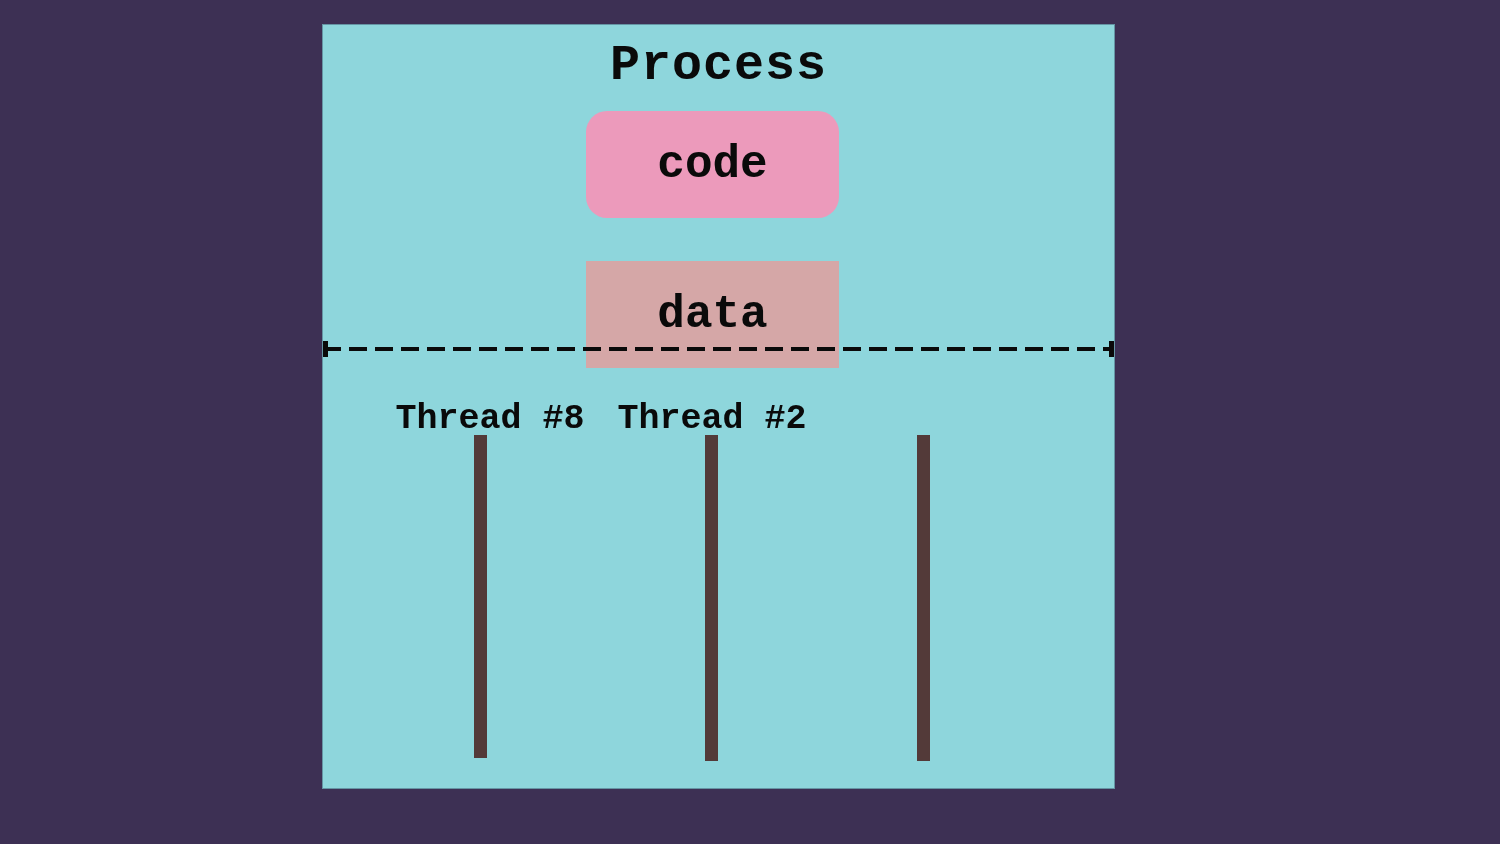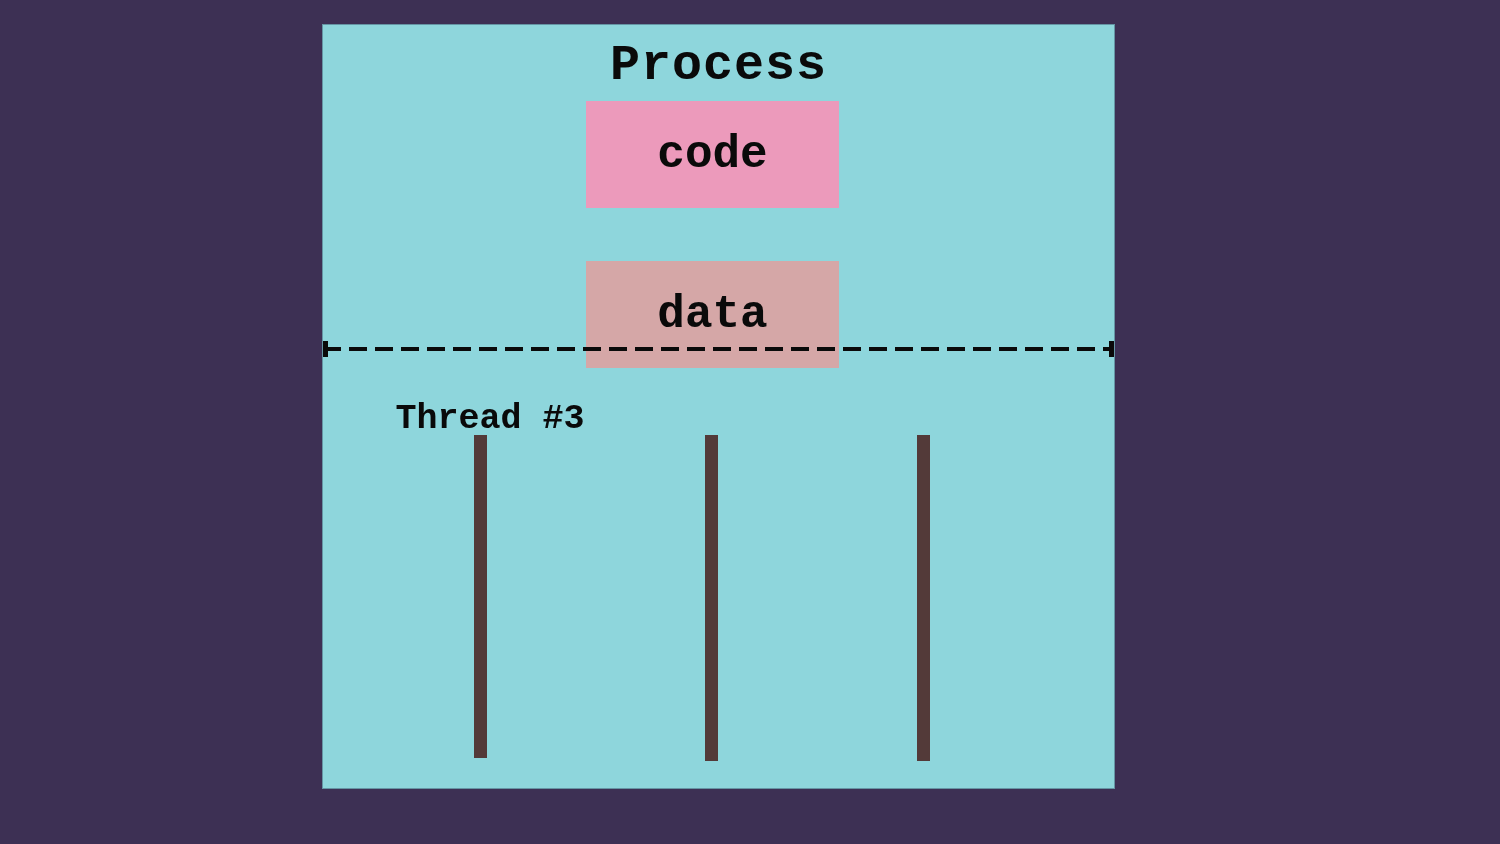--- a/index.html
+++ b/index.html
@@ -46,21 +46,21 @@
     width: 253px;
     height: 107px;
     display: flex;
     align-items: center;
     justify-content: center;
     font-size: 46px;
     font-weight: bold;
     color: var(--text, #0a0a0a);
   }
 
-  .mem-block.code { top: 76px;  background: var(--code-fill, #ec9abb); }
+  .mem-block.code { top: 86px;  background: var(--code-fill, #ec9abb); border-radius: 21px; }
   .mem-block.data { top: 211px; background: var(--data-fill, #d5a7a7); margin-top: 25px; }
 
   .divider {
     position: absolute;
     top: 322px;
     left: 0;
     width: 100%;
     height: 4px;
     background-image: repeating-linear-gradient(
       to right,
@@ -118,21 +118,22 @@
     <div class="mem-block code">
       <span>code</span>
     </div>
 
     <div class="mem-block data">
       <span>data</span>
     </div>
 
     <div class="divider"></div>
 
-    <div class="thread-label t1">Thread #3</div>
+    <div class="thread-label t1">Thread #8</div>
+    <div class="thread-label t2">Thread #2</div>
 
     <div class="thread-bar b1"></div>
     <div class="thread-bar b2"></div>
     <div class="thread-bar b3"></div>
 
   </div>
 
 </div>
 
 </body></html>

